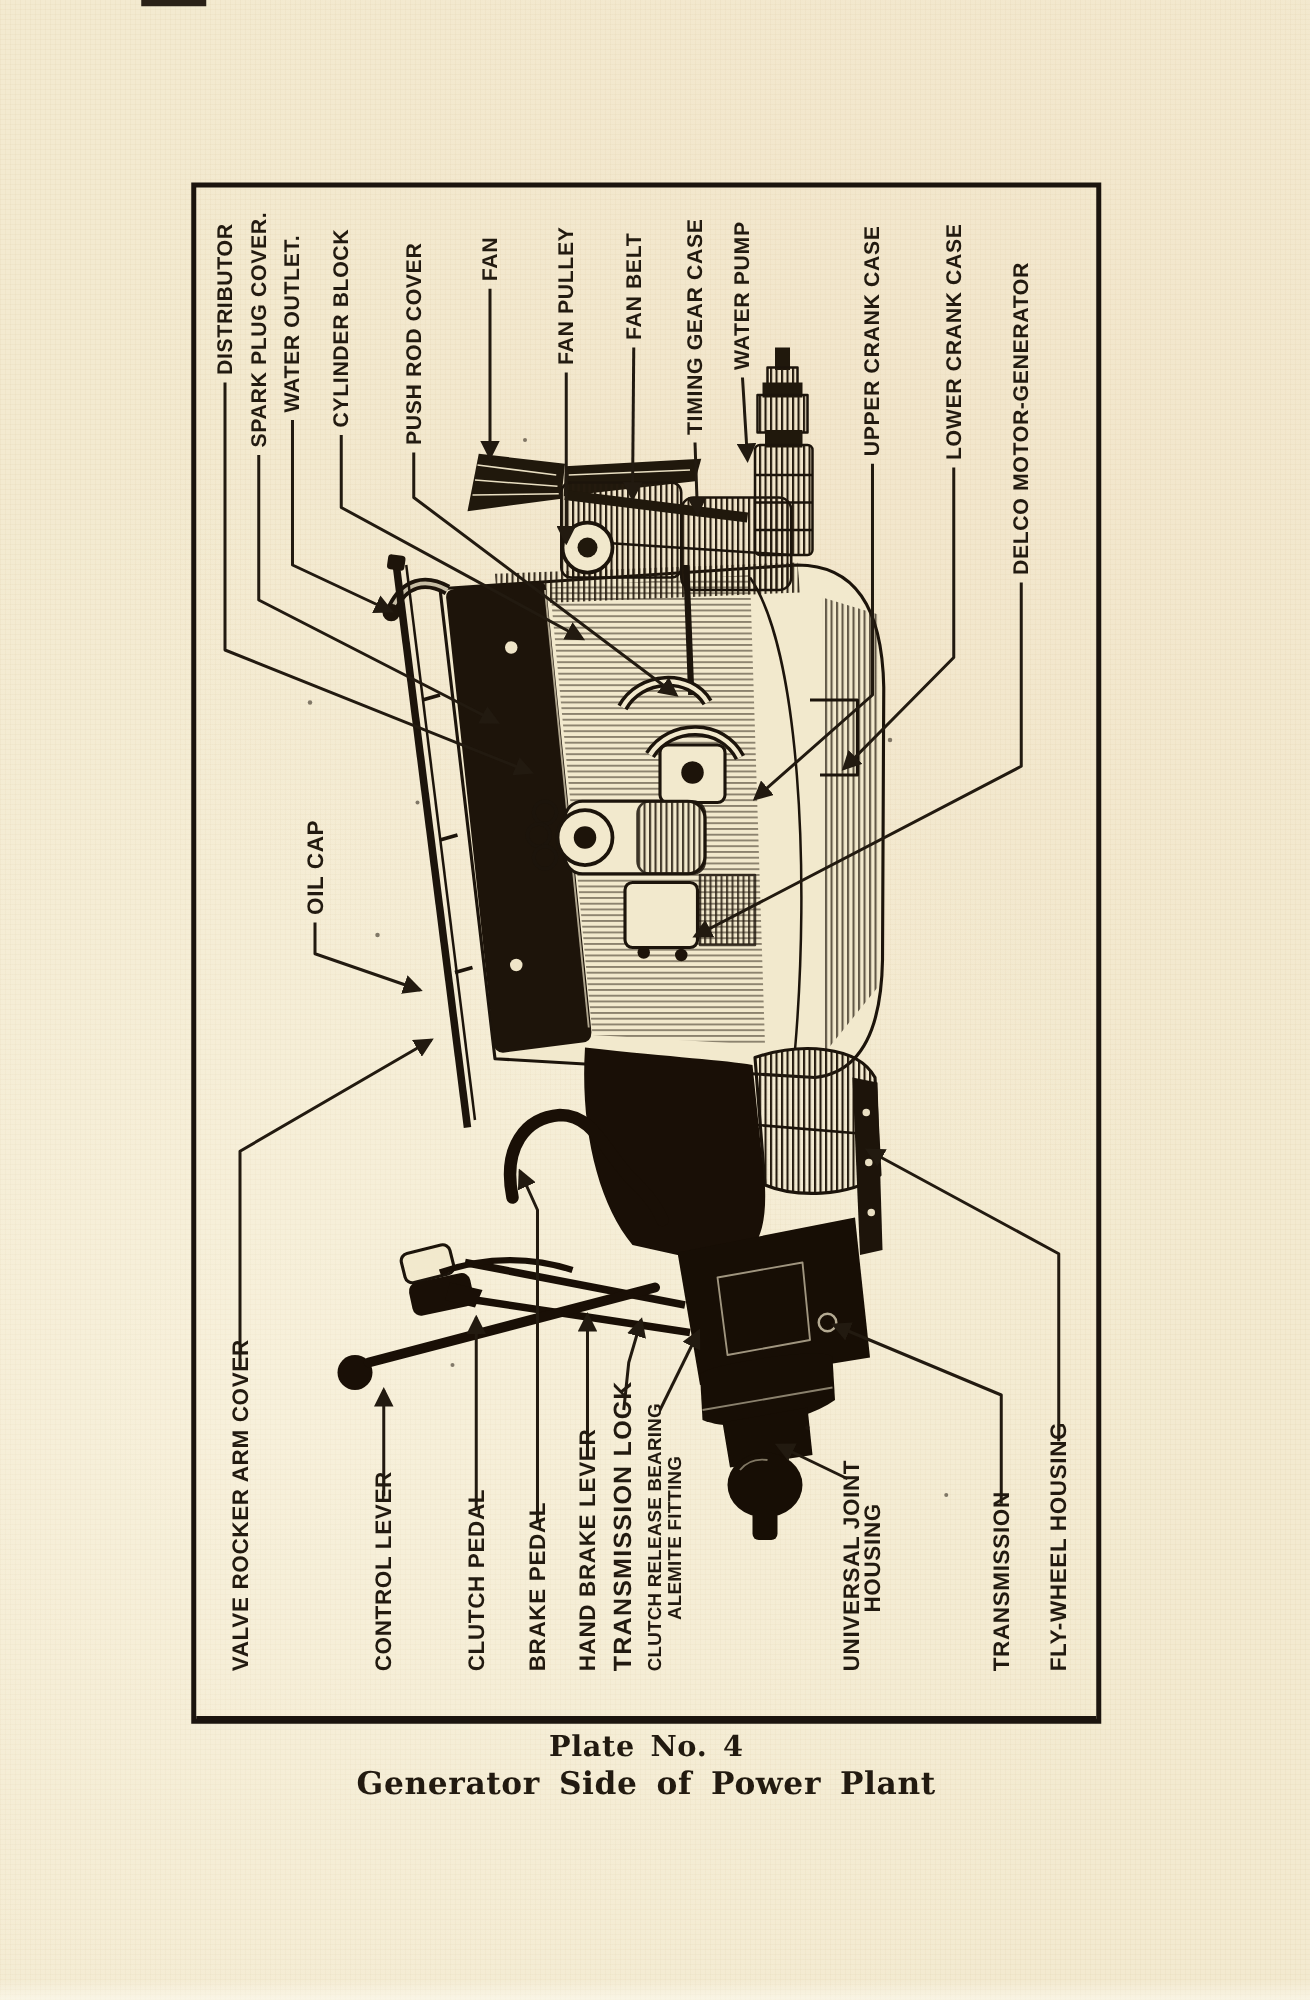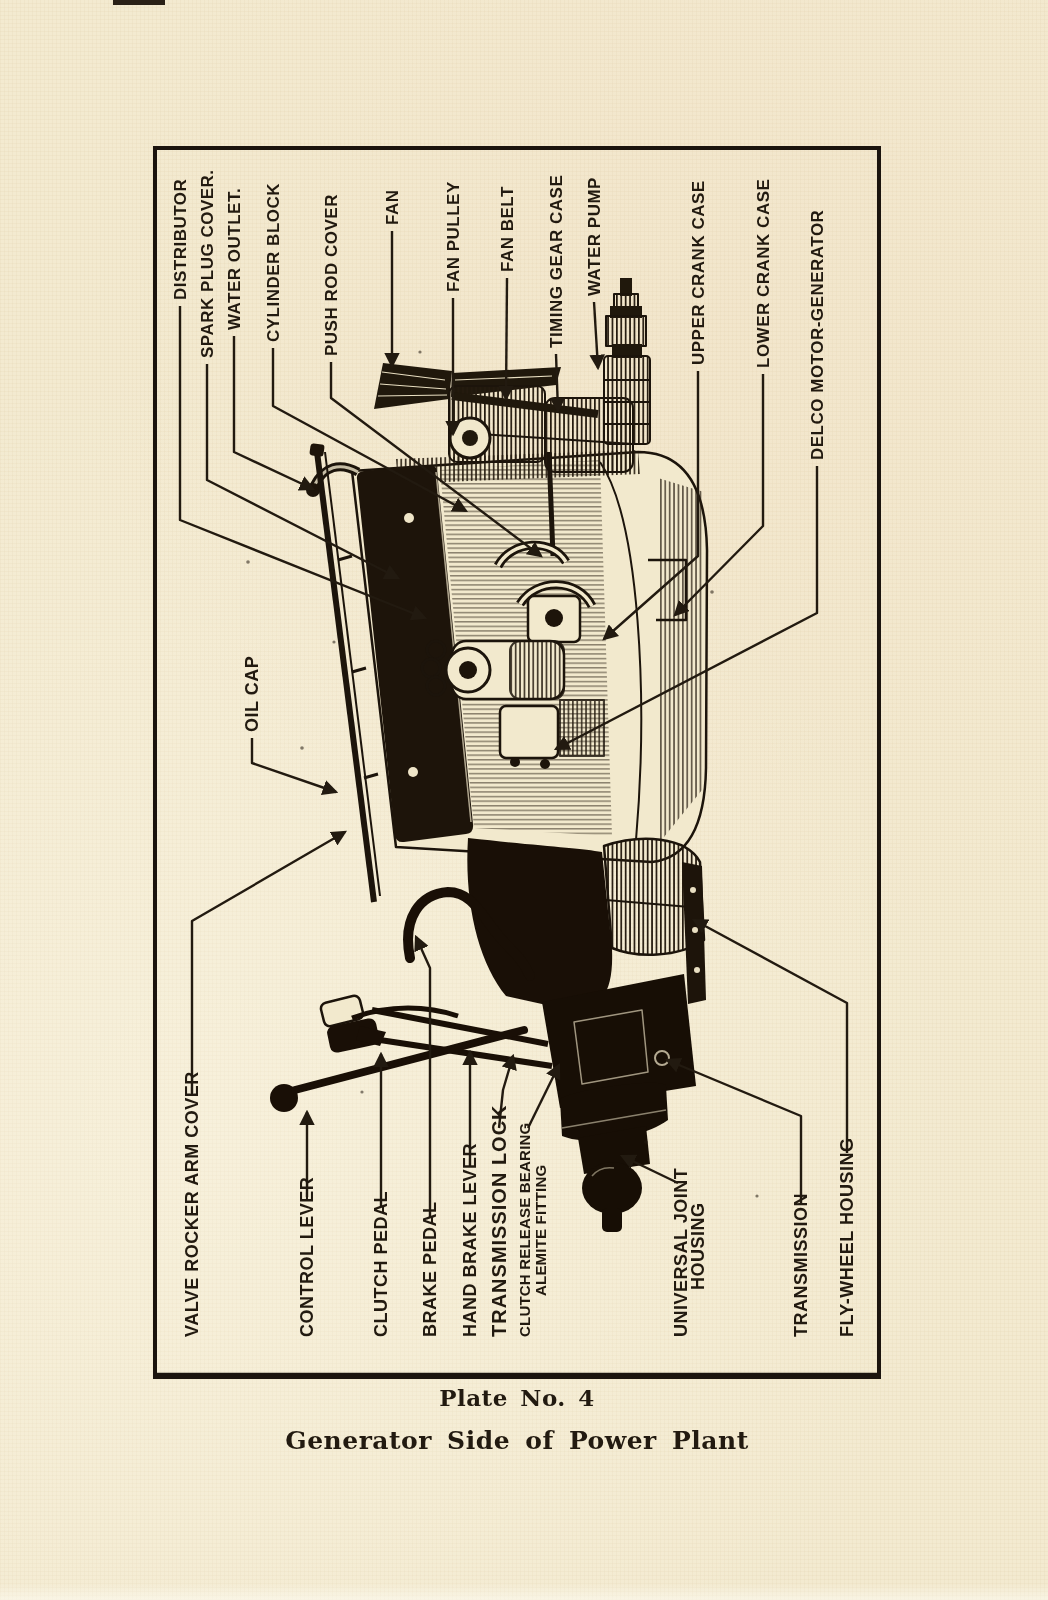--- a/index.html
+++ b/index.html
@@ -36,21 +36,21 @@
   .lbl-big { font-size:20px; letter-spacing:1px; }
   .lbl-sm  { font-size:15px; letter-spacing:.2px; }
   .lbl-mid { font-size:18px; }
   
   .caption {
     position:absolute; left:153px; top:1384px; width:728px;
     text-align:center; color:var(--ink);
     font-family:"DejaVu Serif", serif; font-weight:bold;
   }
   .caption .l1 { font-size:23px; letter-spacing:.5px; word-spacing:4px; }
-  .caption .l2 { font-size:25px; letter-spacing:.5px; word-spacing:6px; margin-top:15px; }
+  .caption .l2 { font-size:25px; letter-spacing:.5px; word-spacing:6px; margin-top:1px; }
 </style>
 </head>
 <body>
 
 <div class="page">
 
 <svg class="plate" width="1048" height="1600" viewBox="0 0 1048 1600">
   <defs>
     <marker id="arw" viewBox="0 0 10 10" refX="8.5" refY="5" markerWidth="6.5" markerHeight="6.5" orient="auto">
       <path d="M0,0 L10,5 L0,10 z" fill="#221a10"></path>

